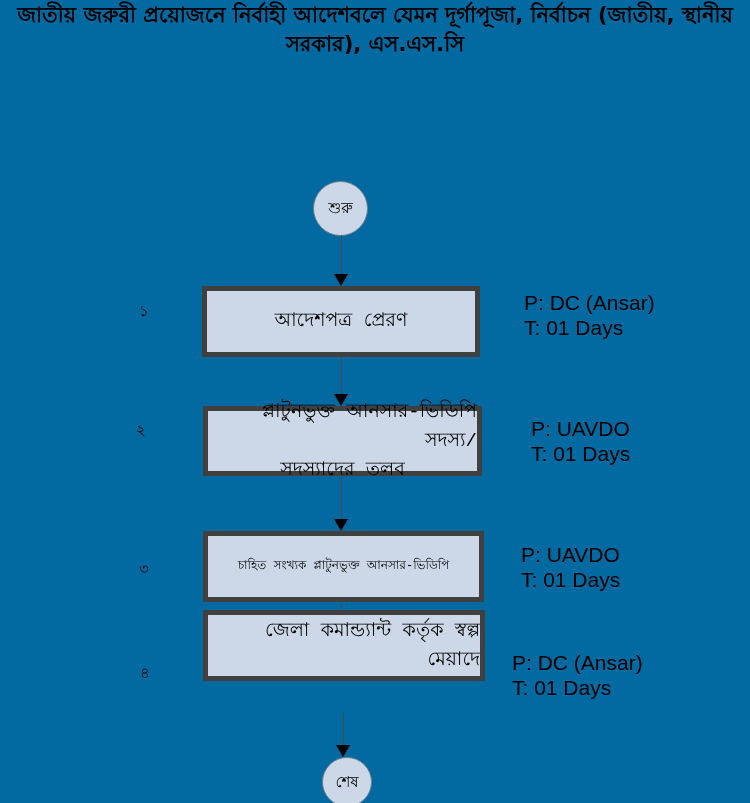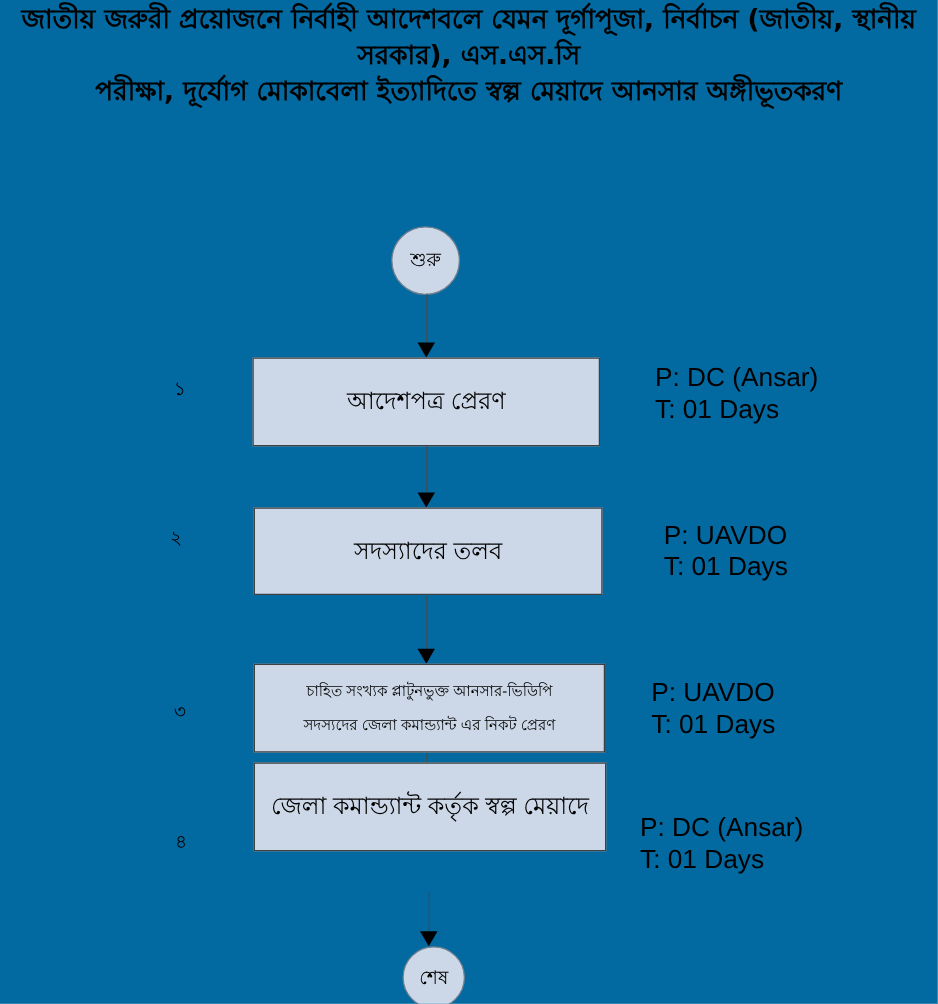--- a/index.html
+++ b/index.html
@@ -38,28 +38,28 @@
     font-size: 15px;
     text-align: right;
   }
   .start-node { left: 313px; top: 181px; width: 53px; height: 53px; }
   .end-node   { left: 322px; top: 757px; width: 48px; height: 48px; }
 
   
   .box {
     position: absolute;
     background: #ccd8e7;
-    border: 1px solid #404040;
+    border: 5px solid #404040;
     box-sizing: border-box;
     display: flex;
     flex-direction: column;
     align-items: center;
     justify-content: center;
-    text-align: left;
-    font-family: Liberation Sans, sans-serif;
+    text-align: right;
+    font-family: Liberation Mono, monospace;
     font-size: 19px;
     line-height: 29px;
   }
   .box1 { left: 202px; top: 286px; width: 278px; height: 71px; }
   .box2 { left: 203px; top: 406px; width: 279px; height: 70px; }
   .box3 { left: 203px; top: 531px; width: 281px; height: 71px; font-size: 12px; line-height: 27px; }
   .box4 { left: 203px; top: 610px; width: 282px; height: 71px; }
 
   
   .step-num {
@@ -106,21 +106,20 @@
   .a4 { left: 334px; top: 603px; height: 39px; }
   .a5 { left: 336px; top: 713px; height: 44px; }
 </style>
 </head>
 <body>
 
 <div class="page">
 
   <div class="title">
     <div>জাতীয় জরুরী প্রয়োজনে নির্বাহী আদেশবলে যেমন দূর্গাপূজা, নির্বাচন (জাতীয়, স্থানীয় সরকার), এস.এস.সি</div>
-    <div>পরীক্ষা, দূর্যোগ মোকাবেলা ইত্যাদিতে স্বল্প মেয়াদে আনসার অঙ্গীভূতকরণ</div>
   </div>
 
   <div class="node-circle start-node">
     <span>শুরু</span>
   </div>
 
   <div class="arrow a1">
     <div class="shaft"></div>
     <div class="head"></div>
   </div>
@@ -134,36 +133,36 @@
     <div>T: 01 Days</div>
   </div>
 
   <div class="arrow a2">
     <div class="shaft"></div>
     <div class="head"></div>
   </div>
 
   <div class="step-num num2">২</div>
   <div class="box box2">
+    <div>প্লাটুনভুক্ত আনসার-ভিডিপি সদস্য/</div>
     <div>সদস্যাদের তলব</div>
   </div>
   <div class="ann ann2">
     <div>P: UAVDO</div>
     <div>T: 01 Days</div>
   </div>
 
   <div class="arrow a3">
     <div class="shaft"></div>
     <div class="head"></div>
   </div>
 
   <div class="step-num num3">৩</div>
   <div class="box box3">
     <div>চাহিত সংখ্যক প্লাটুনভুক্ত আনসার-ভিডিপি</div>
-    <div>সদস্যদের জেলা কমান্ড্যান্ট এর নিকট প্রেরণ</div>
   </div>
   <div class="ann ann3">
     <div>P: UAVDO</div>
     <div>T: 01 Days</div>
   </div>
 
   <div class="arrow a4">
     <div class="shaft"></div>
     <div class="head"></div>
   </div>

